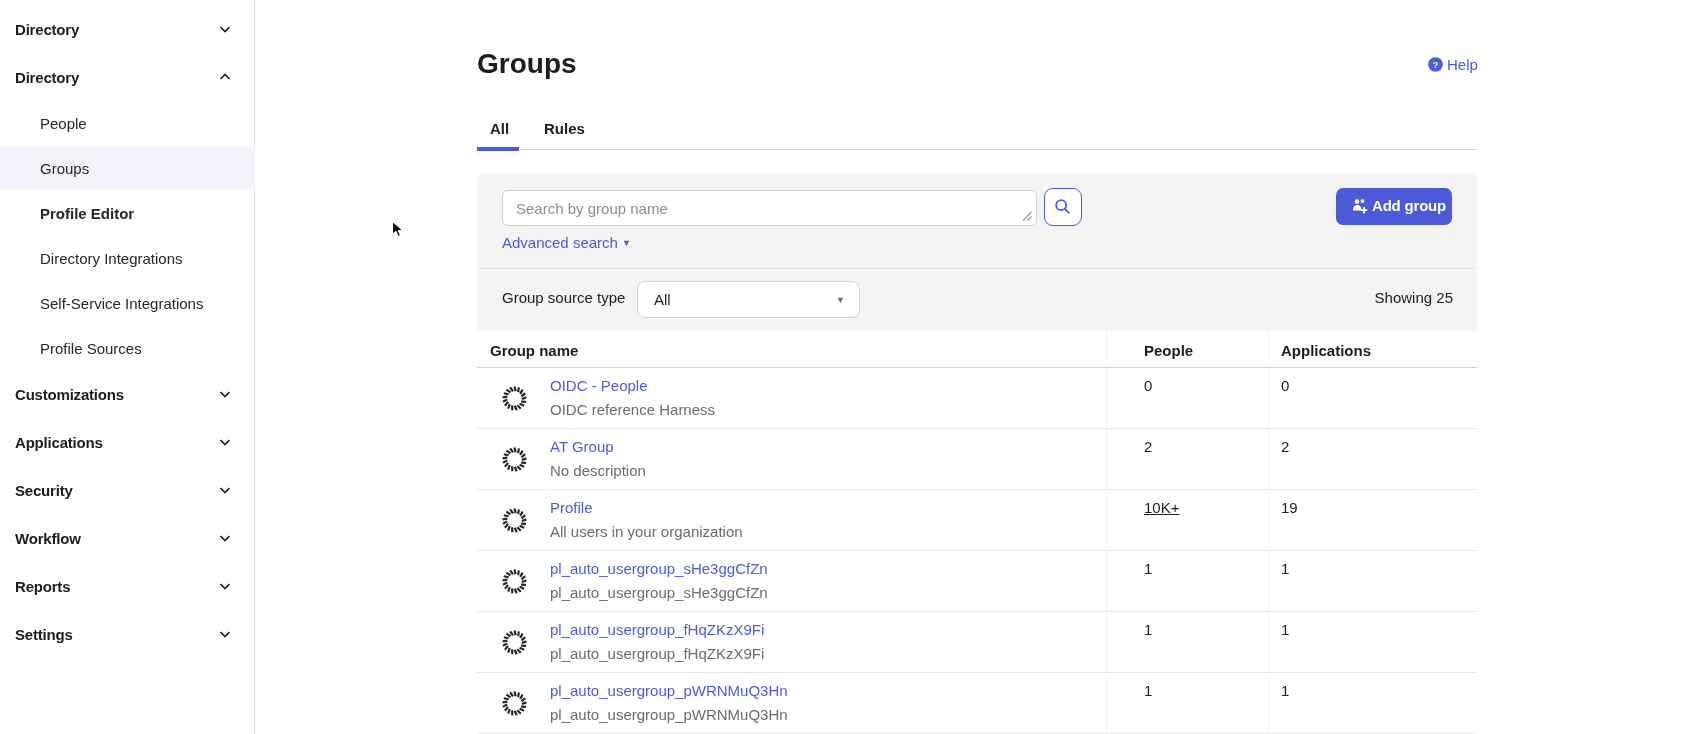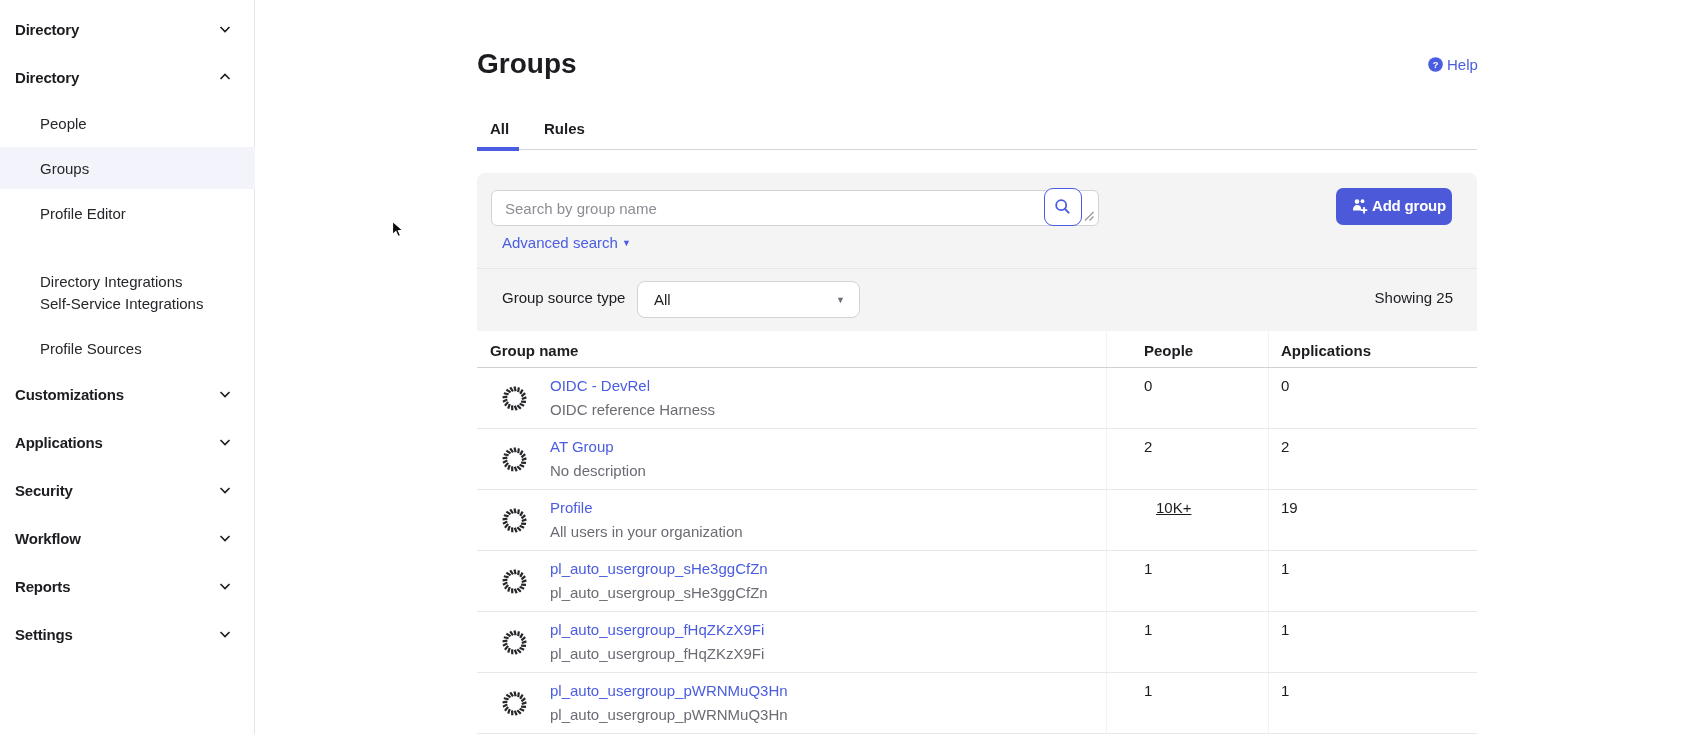--- a/index.html
+++ b/index.html
@@ -13,21 +13,21 @@
 
 #main { position:absolute; left:256px; top:0; width:1431px; height:734px; }
 h1 { position:absolute; left:221px; top:48px; font-size:28px; font-weight:700; color:#1d1d21; }
 #help { position:absolute; left:1191px; top:56px; width:47px; height:18px; color:#4a5ce0; font-size:15px; }
 
 .tabtxt { position:absolute; top:120px; font-size:15px; font-weight:700; color:#1d1d21; }
 #tabline { position:absolute; left:221px; top:149px; width:1000px; height:1px; background:#d4d4d9; }
 #tabul { position:absolute; left:221px; top:147px; width:42px; height:4px; background:#4a5ce0; }
 
 #panel { position:absolute; left:221px; top:173px; width:1000px; height:158px; background:#f4f4f5; border-radius:8px 8px 0 0; }
-#searchbox { position:absolute; left:14px; top:17px; width:608px; height:36px; background:#fff; border:1px solid #d2d2d7; border-radius:6px; }
+#searchbox { position:absolute; left:25px; top:17px; width:535px; height:36px; background:#fff; border:1px solid #d2d2d7; border-radius:6px; }
 #searchbox .ph { position:absolute; left:13px; top:9px; font-size:15px; color:#8d8d95; }
 #searchbtn { position:absolute; left:567px; top:15px; width:38px; height:38px; background:#fff; border:1.5px solid #4a5ce0; border-radius:9px; }
 #addgroup { position:absolute; left:859px; top:15px; width:116px; height:37px; background:#4c5ad9; border-radius:7px; color:#fff; font-size:15px; font-weight:700; }
 #advsearch { position:absolute; left:25px; top:61px; font-size:15px; color:#4a5ce0;text-align:right; }
 #panelsep { position:absolute; left:0; top:95px; width:1000px; height:1px; background:#e7e7e9; }
 #gstlabel { position:absolute; left:25px; top:116px; font-size:15px; color:#1d1d21; }
 #gstselect { position:absolute; left:160px; top:108px; width:223px; height:37px; background:#fff; border:1px solid #d2d2d7; border-radius:8px; }
 #gstselect .val { position:absolute; left:16px; top:9px; font-size:15px; }
 #gstselect .car { position:absolute; right:14px; top:13px; font-size:9px; color:#6e6e78; }
 #showing { position:absolute; right:24px; top:116px; font-size:15px; color:#1d1d21; }
@@ -50,22 +50,22 @@
   <div class="navhead" style="top:21px;">Directory</div>
   <svg class="chev" style="top:22px;" viewBox="0 0 14 14" fill="none" stroke="#1d1d21" stroke-width="1.6">
       <path d="M2.5 5 L7 9.5 L11.5 5"></path>
     </svg>
   <div class="navhead" style="top:69px;">Directory</div>
   <svg class="chev" style="top:70px;" viewBox="0 0 14 14" fill="none" stroke="#1d1d21" stroke-width="1.6">
       <path d="M2.5 9 L7 4.5 L11.5 9"></path>
     </svg>
   <div class="navsub" style="top:115px;">People</div>
   <div class="navsub" style="top:160px;">Groups</div>
-  <div class="navsub" style="top:205px;">Profile Editor</div>
-  <div class="navsub" style="top:250px;margin-top:23px;">Directory Integrations</div>
+  <div class="navsub" style="top:205px;font-weight:bold;">Profile Editor</div>
+  <div class="navsub" style="top:250px;">Directory Integrations</div>
   <div class="navsub" style="top:295px;">Self-Service Integrations</div>
   <div class="navsub" style="top:340px;">Profile Sources</div>
   <div class="navhead" style="top:386px;">Customizations</div>
   <svg class="chev" style="top:387px;" viewBox="0 0 14 14" fill="none" stroke="#1d1d21" stroke-width="1.6">
       <path d="M2.5 5 L7 9.5 L11.5 5"></path>
     </svg>
   <div class="navhead" style="top:434px;">Applications</div>
   <svg class="chev" style="top:435px;" viewBox="0 0 14 14" fill="none" stroke="#1d1d21" stroke-width="1.6">
       <path d="M2.5 5 L7 9.5 L11.5 5"></path>
     </svg>
@@ -156,21 +156,21 @@
           <line x1="12.7" y1="19.8" x2="14.7" y2="24.3"></line>
           <line x1="10.1" y1="19.4" x2="10.3" y2="24.3"></line>
           <line x1="7.7" y1="18.0" x2="6.2" y2="22.7"></line>
           <line x1="6.1" y1="15.9" x2="2.9" y2="19.7"></line>
           <line x1="5.3" y1="13.4" x2="1.0" y2="15.8"></line>
           <line x1="5.4" y1="10.7" x2="0.6" y2="11.4"></line>
           <line x1="6.6" y1="8.3" x2="1.8" y2="7.2"></line>
           <line x1="8.5" y1="6.4" x2="4.4" y2="3.6"></line>
           <line x1="11.0" y1="5.4" x2="8.2" y2="1.3"></line>
         </svg>
-      <div class="gname">OIDC - DevRel</div>
+      <div class="gname">OIDC - People</div>
       <div class="gdesc">OIDC reference Harness</div>
       <div class="cpeople">0</div>
       <div class="capps">0</div>
     </div>
     <div class="row" style="top:98px;">
       <svg class="gicon" viewBox="0 0 25 25" stroke="#26262b" stroke-width="2.2">
           <line x1="13.6" y1="5.3" x2="12.5" y2="0.5"></line>
           <line x1="16.2" y1="6.2" x2="16.8" y2="1.3"></line>
           <line x1="18.2" y1="7.9" x2="20.6" y2="3.6"></line>
           <line x1="19.5" y1="10.3" x2="23.2" y2="7.2"></line>
@@ -208,21 +208,21 @@
           <line x1="7.7" y1="18.0" x2="6.2" y2="22.7"></line>
           <line x1="6.1" y1="15.9" x2="2.9" y2="19.7"></line>
           <line x1="5.3" y1="13.4" x2="1.0" y2="15.8"></line>
           <line x1="5.4" y1="10.7" x2="0.6" y2="11.4"></line>
           <line x1="6.6" y1="8.3" x2="1.8" y2="7.2"></line>
           <line x1="8.5" y1="6.4" x2="4.4" y2="3.6"></line>
           <line x1="11.0" y1="5.4" x2="8.2" y2="1.3"></line>
         </svg>
       <div class="gname">Profile</div>
       <div class="gdesc">All users in your organization</div>
-      <div class="cpeople" style="text-decoration:underline;margin-left:12px;">10K+</div>
+      <div class="cpeople" style="text-decoration:underline;">10K+</div>
       <div class="capps">19</div>
     </div>
     <div class="row" style="top:220px;">
       <svg class="gicon" viewBox="0 0 25 25" stroke="#26262b" stroke-width="2.2">
           <line x1="13.6" y1="5.3" x2="12.5" y2="0.5"></line>
           <line x1="16.2" y1="6.2" x2="16.8" y2="1.3"></line>
           <line x1="18.2" y1="7.9" x2="20.6" y2="3.6"></line>
           <line x1="19.5" y1="10.3" x2="23.2" y2="7.2"></line>
           <line x1="19.8" y1="13.0" x2="24.4" y2="11.4"></line>
           <line x1="19.1" y1="15.6" x2="24.0" y2="15.8"></line>

